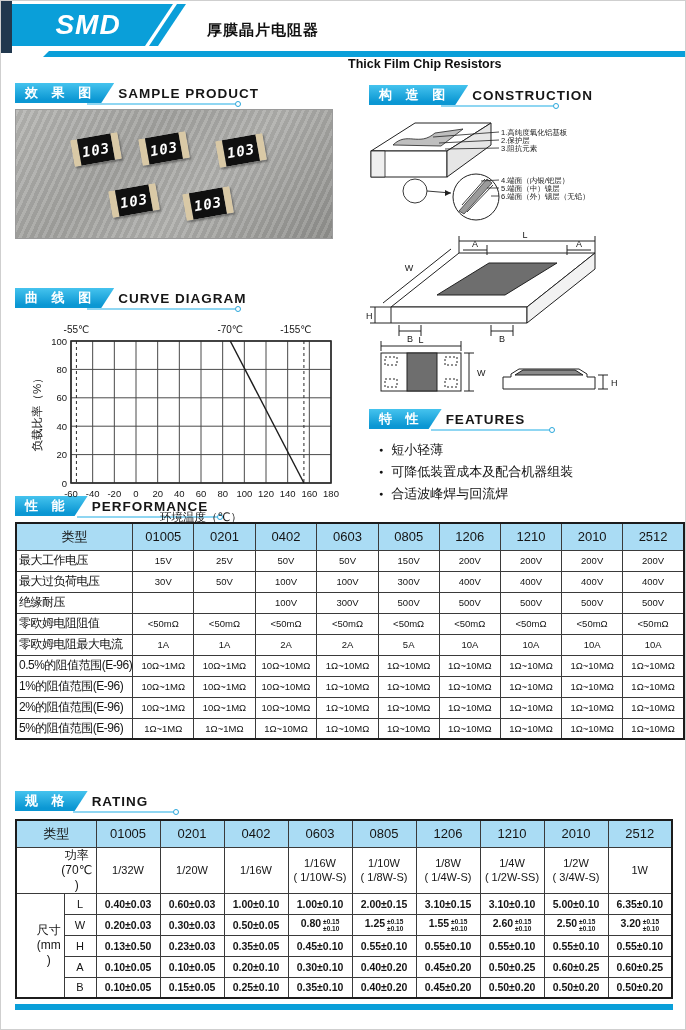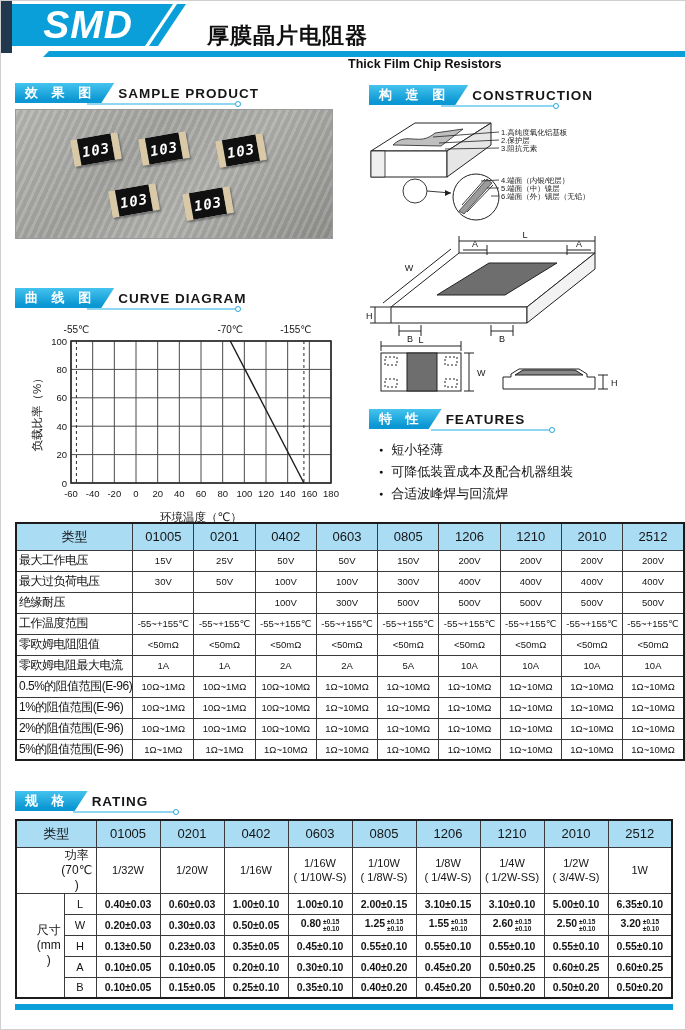--- a/index.html
+++ b/index.html
@@ -5,24 +5,24 @@
   * { margin:0; padding:0; box-sizing:border-box; }
   body { background:#e8e8e8; font-family:"Liberation Sans","DejaVu Sans",sans-serif; }
   #page {
     position:relative; width:686px; height:1030px; margin:0 auto;
     background:#ffffff; border:1px solid #cfcfcf; overflow:hidden;
   }
   
   #hdr { position:absolute; left:0; top:0; width:686px; height:62px; }
   #hdr-logo {
     position:absolute; left:28px; top:4px; width:118px; height:40px;
-    color:#fff; font-size:39px; font-weight:bold; font-style:italic;
+    color:#fff; font-size:28px; font-weight:bold; font-style:italic;
     letter-spacing:1px; text-align:center; line-height:40px;
   }
-  #hdr-cn { position:absolute; left:206px; top:20px; font-size:22px; font-weight:bold; color:#101010; letter-spacing:1px; }
+  #hdr-cn { position:absolute; left:206px; top:20px; font-size:15px; font-weight:bold; color:#101010; letter-spacing:1px; }
   #hdr-en { position:absolute; left:347px; top:28px; font-size:12.5px; font-weight:bold; color:#101010;margin-top:28px; }
   
   .sec { position:absolute; height:24px; }
   .sec .cn {
     position:relative; display:inline-block; height:20px; line-height:19px;
     background:linear-gradient(180deg,#45c3ee 0%,#0b97d3 85%);
     color:#fff; font-size:13px; font-weight:bold; letter-spacing:5px;
     padding:0 18px 0 10px;
     clip-path:polygon(0 0,100% 0,calc(100% - 13px) 100%,0 100%);
   }
@@ -113,20 +113,24 @@
   <div class="sec" style="left:368px; top:84px;">
     <span class="cn">构 造 图</span><span class="en">CONSTRUCTION</span>
     <div class="rule" style="left:72px; width:112px;"></div>
   </div>
 
   <div class="sec" style="left:368px; top:408px;">
     <span class="cn">特  性</span><span class="en">FEATURES</span>
     <div class="rule" style="left:62px; width:118px;"></div>
   </div>
 
+  <div class="sec" style="left:14px; top:495px;">
+    <span class="cn">性  能</span><span class="en">PERFORMANCE</span>
+    <div class="rule" style="left:62px; width:140px;"></div>
+  </div>
 
   <div class="sec" style="left:14px; top:790px;">
     <span class="cn">规 格</span><span class="en">RATING</span>
     <div class="rule" style="left:58px; width:100px;"></div>
   </div>
 
   <div id="photo">
     <div class="chip" style="left:56px; top:26px;">
         <div class="cap"></div>
         <div class="bod">103</div>
@@ -367,32 +371,20 @@
             <td></td>
             <td>100V</td>
             <td>300V</td>
             <td>500V</td>
             <td>500V</td>
             <td>500V</td>
             <td>500V</td>
             <td>500V</td>
           </tr>
           <tr>
-            <td class="rowlab">工作温度范围</td>
-            <td>-55~+155℃</td>
-            <td>-55~+155℃</td>
-            <td>-55~+155℃</td>
-            <td>-55~+155℃</td>
-            <td>-55~+155℃</td>
-            <td>-55~+155℃</td>
-            <td>-55~+155℃</td>
-            <td>-55~+155℃</td>
-            <td>-55~+155℃</td>
-          </tr>
-          <tr>
             <td class="rowlab">零欧姆电阻阻值</td>
             <td>&lt;50mΩ</td>
             <td>&lt;50mΩ</td>
             <td>&lt;50mΩ</td>
             <td>&lt;50mΩ</td>
             <td>&lt;50mΩ</td>
             <td>&lt;50mΩ</td>
             <td>&lt;50mΩ</td>
             <td>&lt;50mΩ</td>
             <td>&lt;50mΩ</td>

